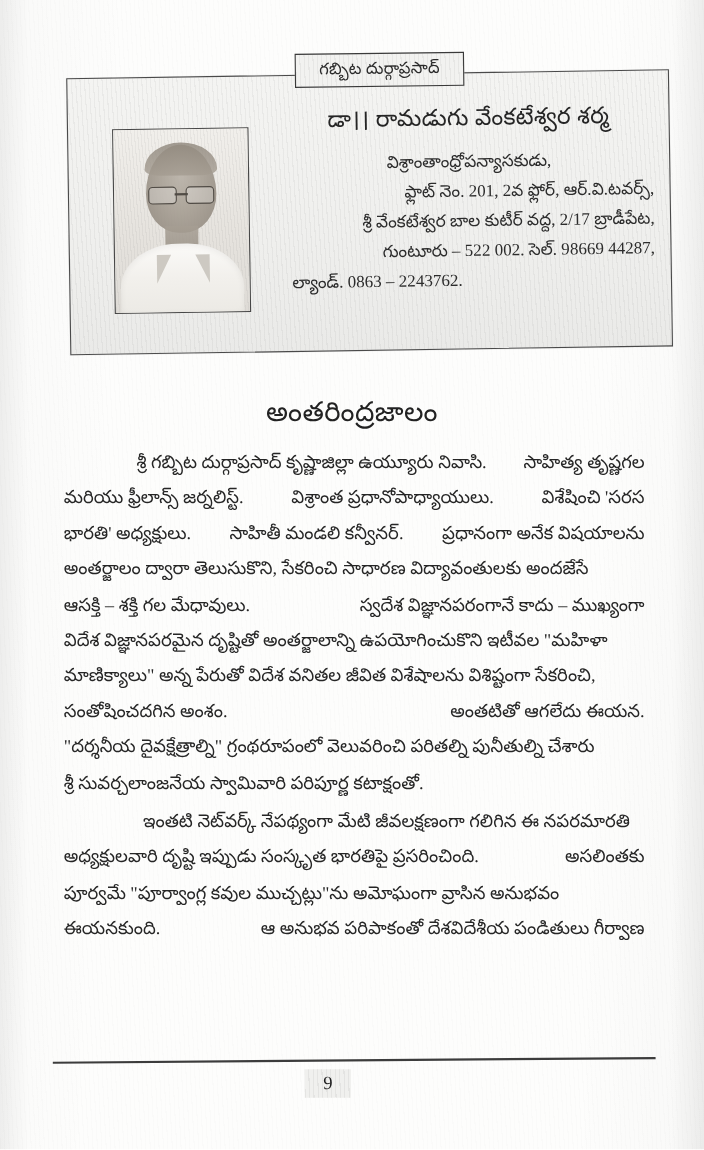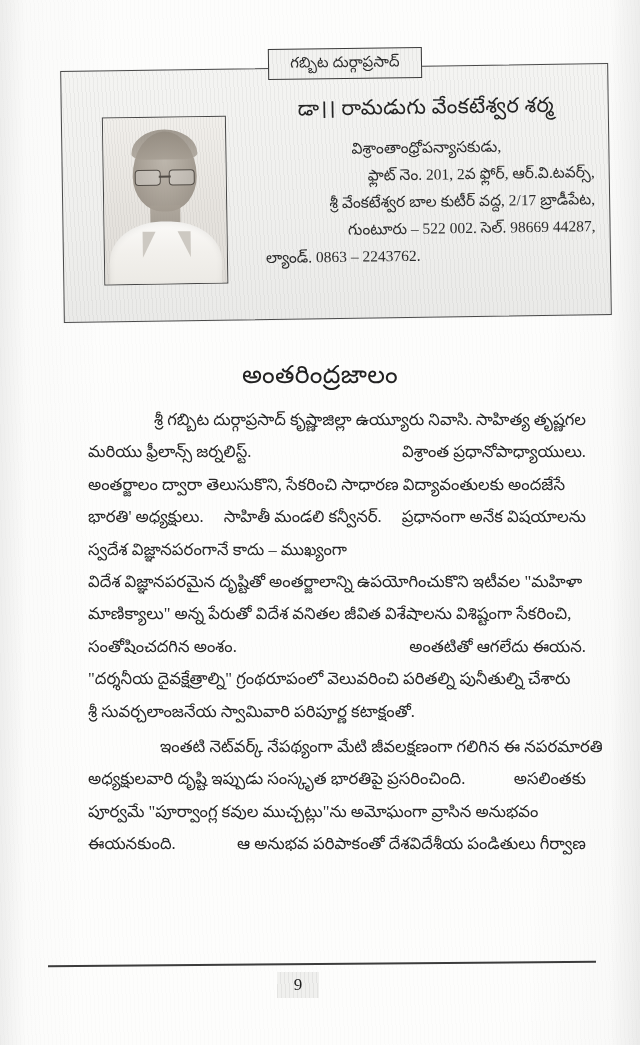--- a/index.html
+++ b/index.html
@@ -231,21 +231,20 @@
     font-family: "Liberation Serif", serif;
     font-size: 16.5px;
     color: #262626;
     margin: 0 0 0 0;
   }
   .para + .para { margin-top: 3px; }
   .line {
     line-height: 32.4px;
     white-space: nowrap;
     display: block;
-    margin-left: 30px;
   }
   .line.justified {
     display: flex;
     justify-content: space-between;
   }
   .line.justified > span { white-space: pre; }
   .line.indent { padding-left: 66px; }
   .line.indent2 { padding-left: 72px; }
 
   
@@ -322,28 +321,30 @@
 
   <div class="article-body">
     <p class="para" id="para-0">
         <span class="line justified indent">
           <span>శ్రీ గబ్బిట దుర్గాప్రసాద్ కృష్ణాజిల్లా ఉయ్యూరు నివాసి.</span>
           <span>సాహిత్య తృష్ణగల</span>
         </span>
         <span class="line justified">
           <span>మరియు ఫ్రీలాన్స్ జర్నలిస్ట్.</span>
           <span>విశ్రాంత ప్రధానోపాధ్యాయులు.</span>
-        </span>
-        <span class="line"><span>అంతర్జాలం ద్వారా తెలుసుకొని, సేకరించి సాధారణ విద్యావంతులకు అందజేసే</span></span>
+          <span>విశేషించి 'సరస</span>
+        </span>
         <span class="line justified">
           <span>భారతి' అధ్యక్షులు.</span>
           <span>సాహితీ మండలి కన్వీనర్.</span>
           <span>ప్రధానంగా అనేక విషయాలను</span>
         </span>
-        <span class="line justified">
+        <span class="line"><span>అంతర్జాలం ద్వారా తెలుసుకొని, సేకరించి సాధారణ విద్యావంతులకు అందజేసే</span></span>
+        <span class="line justified">
+          <span>ఆసక్తి – శక్తి గల మేధావులు.</span>
           <span>స్వదేశ విజ్ఞానపరంగానే కాదు – ముఖ్యంగా</span>
         </span>
         <span class="line"><span>విదేశ విజ్ఞానపరమైన దృష్టితో అంతర్జాలాన్ని ఉపయోగించుకొని ఇటీవల "మహిళా</span></span>
         <span class="line"><span>మాణిక్యాలు" అన్న పేరుతో విదేశ వనితల జీవిత విశేషాలను విశిష్టంగా సేకరించి,</span></span>
         <span class="line justified">
           <span>సంతోషించదగిన అంశం.</span>
           <span>అంతటితో ఆగలేదు ఈయన.</span>
         </span>
         <span class="line"><span>"దర్శనీయ దైవక్షేత్రాల్ని" గ్రంథరూపంలో వెలువరించి పరితల్ని పునీతుల్ని చేశారు</span></span>
         <span class="line"><span>శ్రీ సువర్చలాంజనేయ స్వామివారి పరిపూర్ణ కటాక్షంతో.</span></span>

